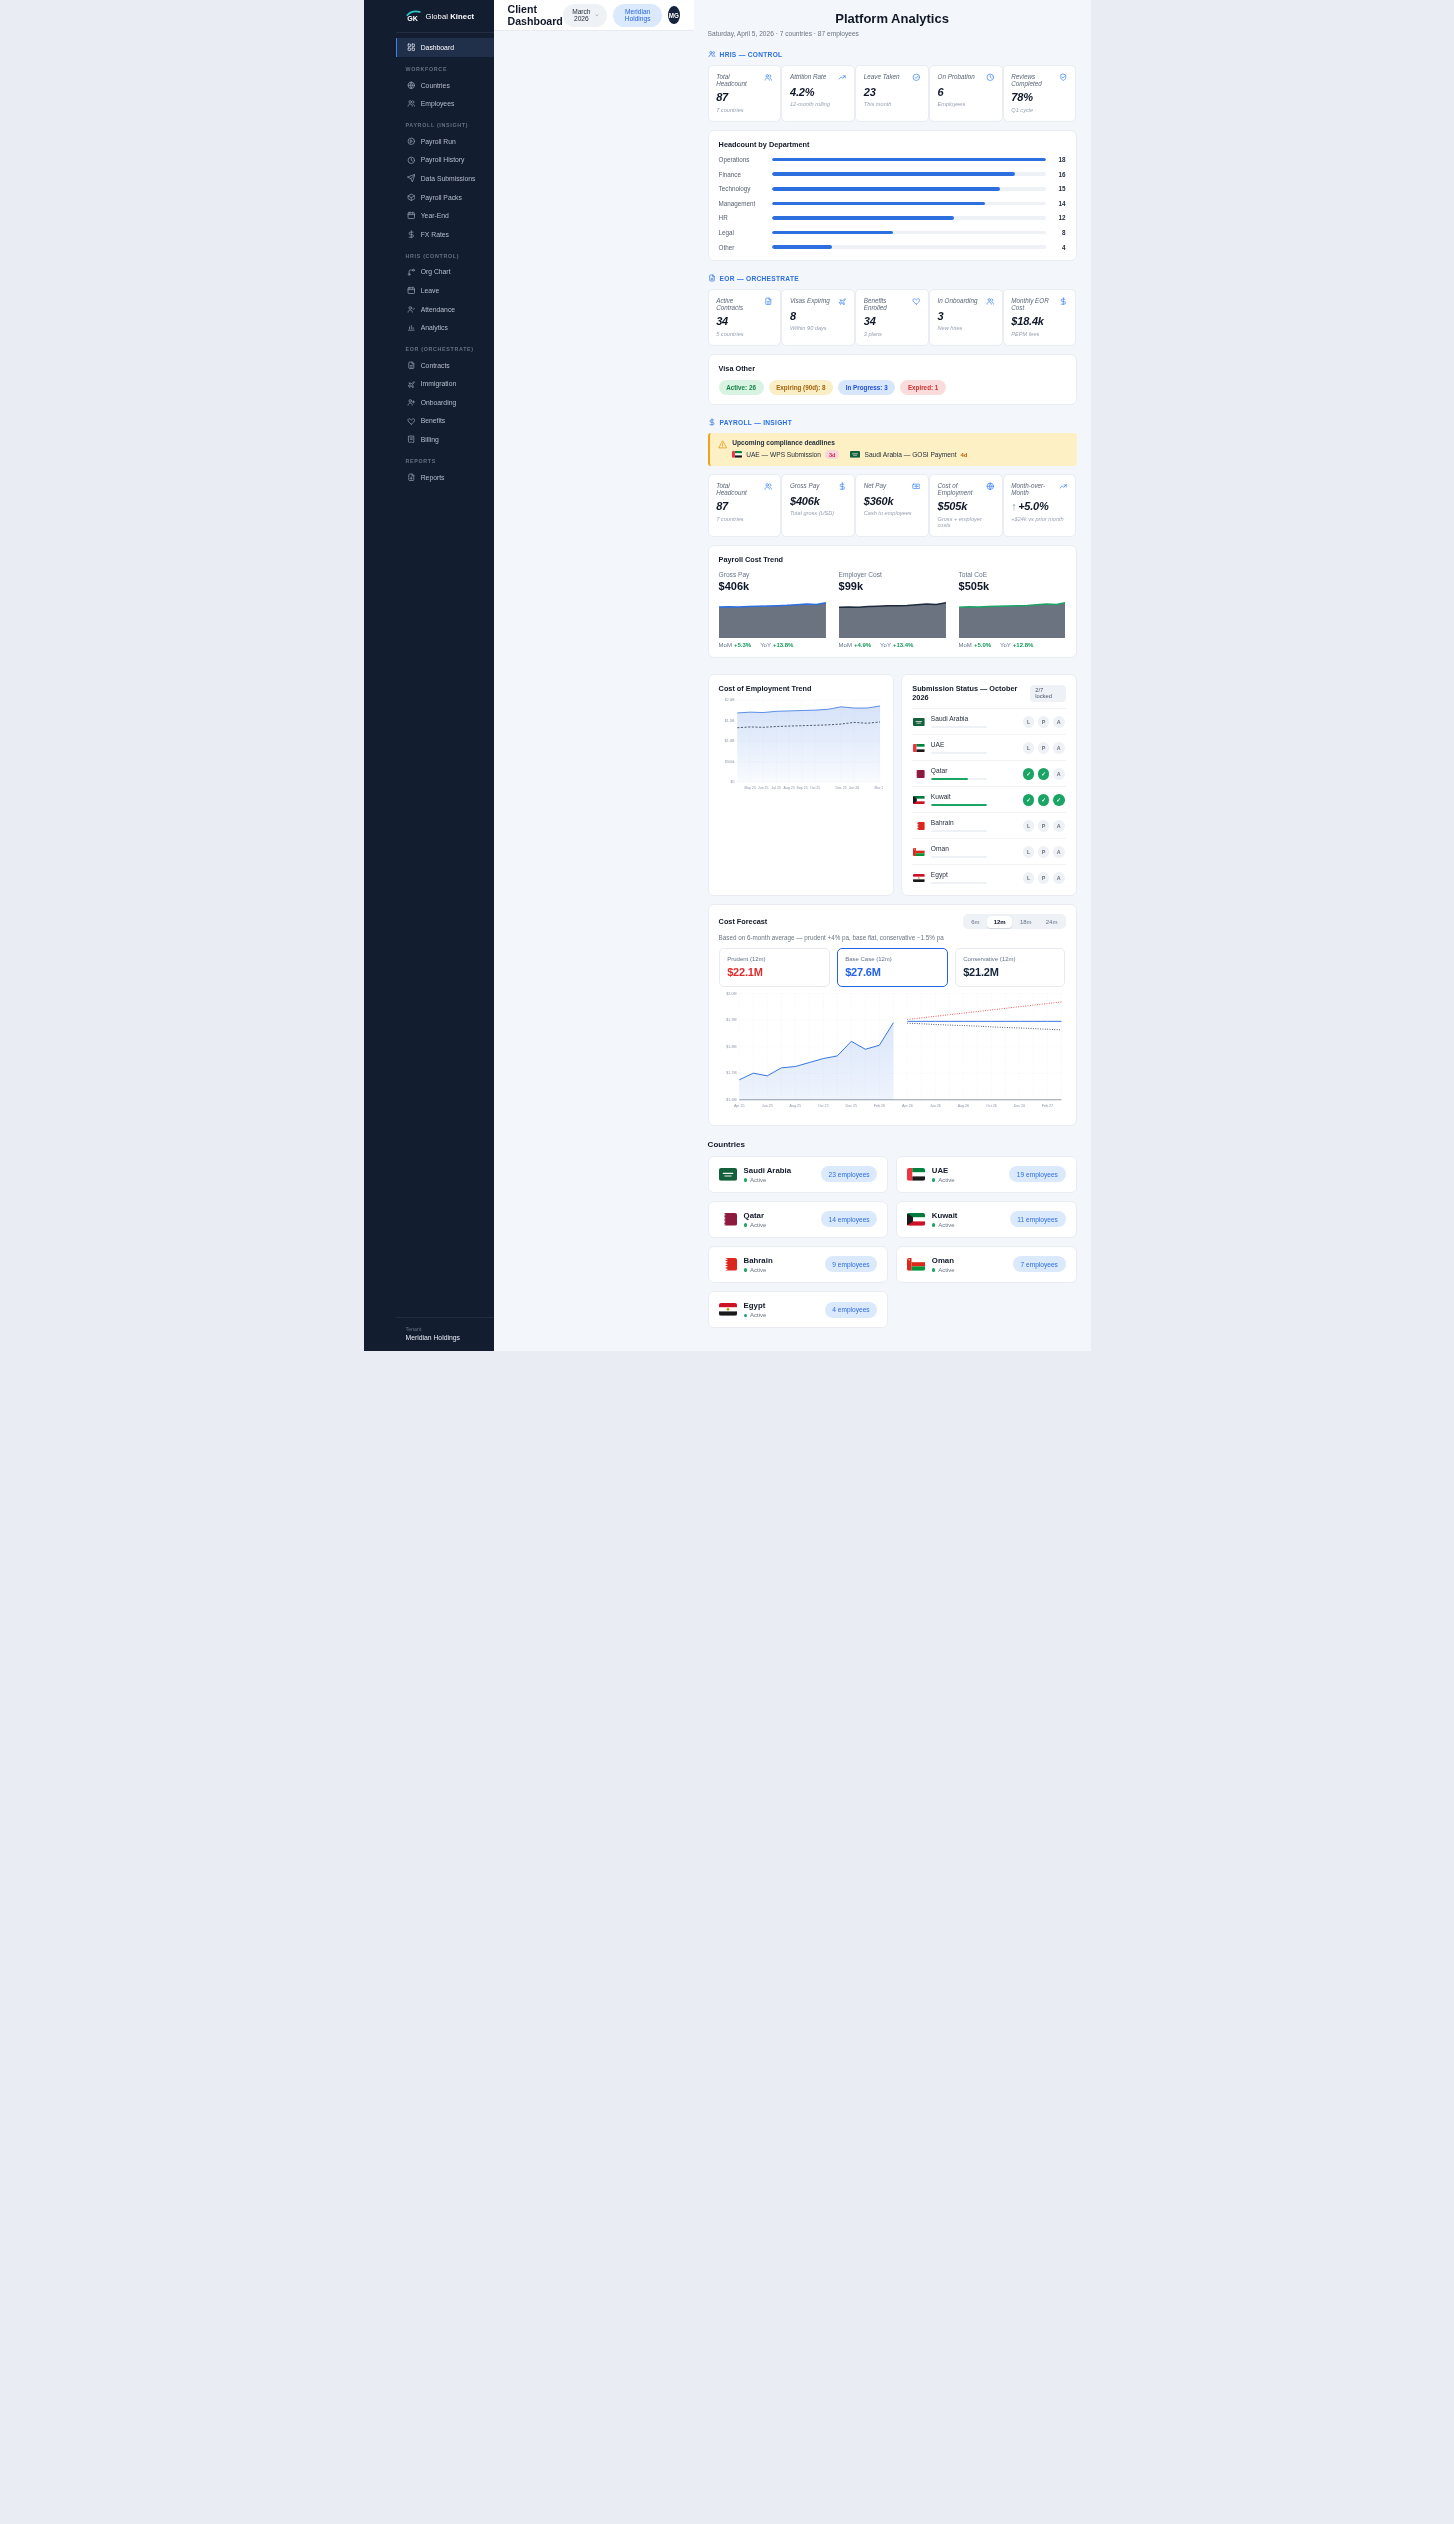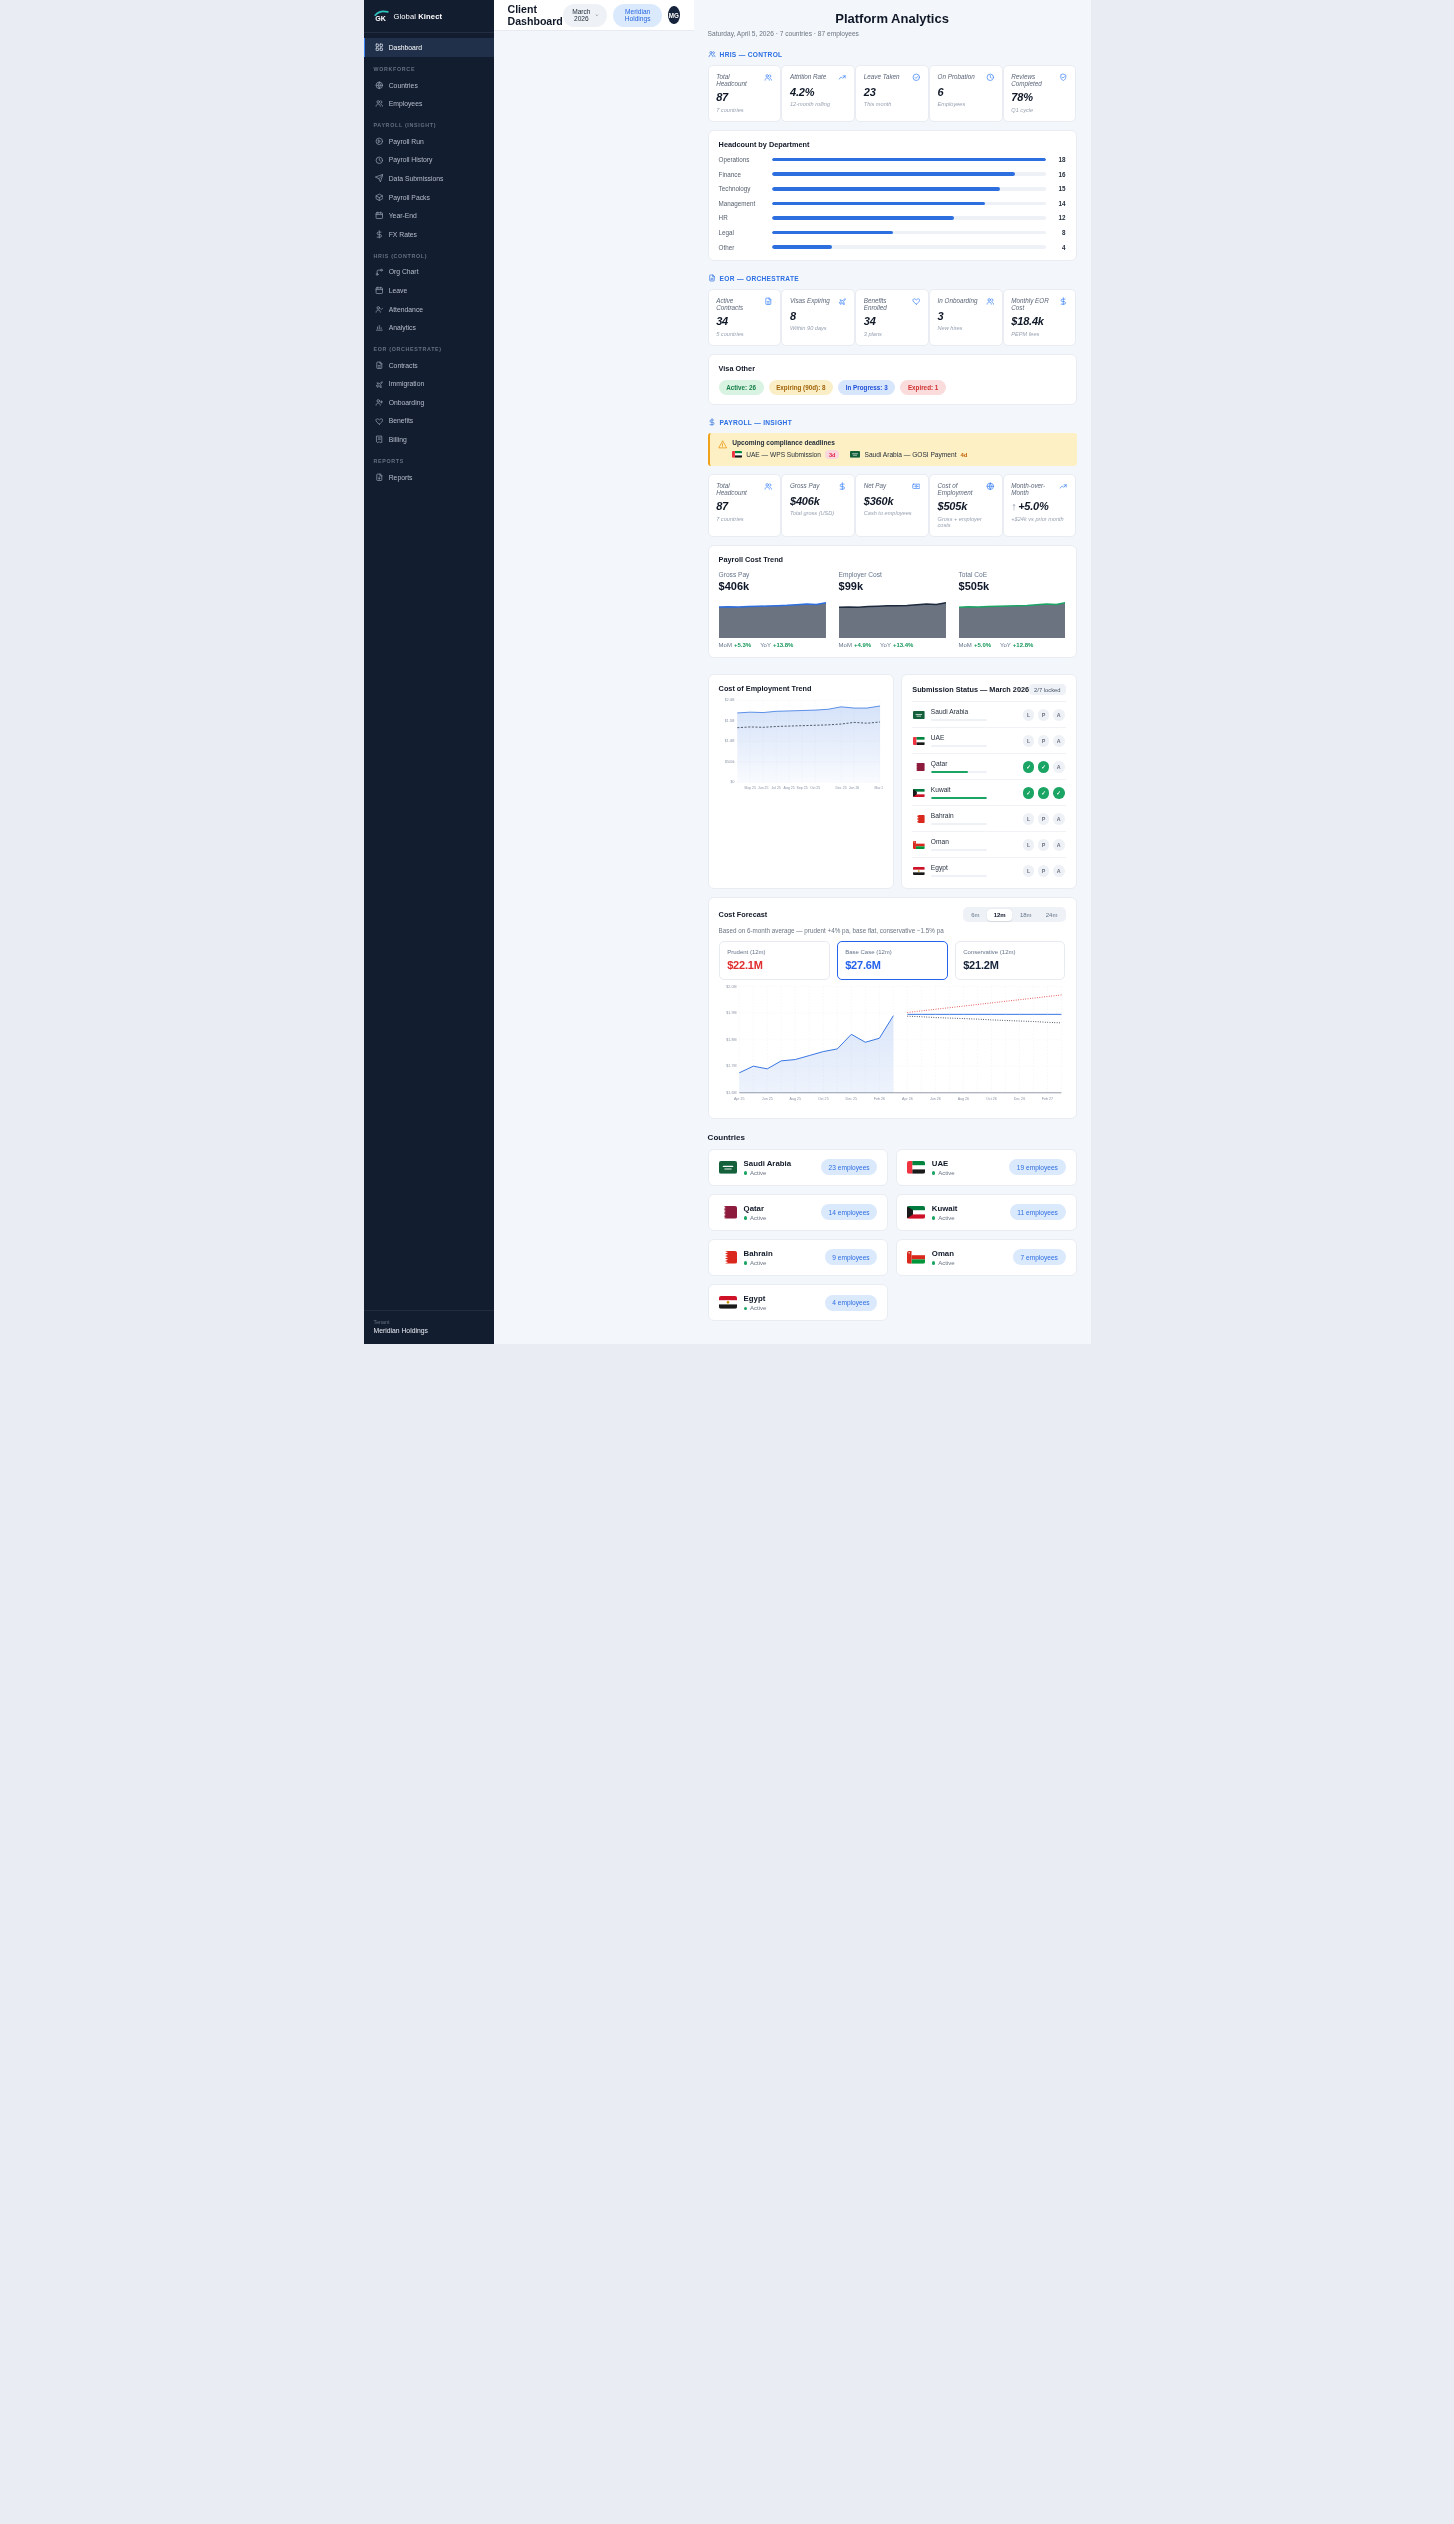--- a/index.html
+++ b/index.html
@@ -1,21 +1,21 @@
 <!DOCTYPE html>
 <html style="font-size:8px"><head>
 <meta charset="utf-8">
 <style>
   * { box-sizing: border-box; margin: 0; padding: 0; }
   html,body { background:#e9edf3; }
   body { font-family:"Liberation Sans", sans-serif; color:#16202e; }
   .app { width:727px; margin:0 auto; display:flex; align-items:stretch; background:#f3f6fa; }
 
   
-  .sidebar { width:130px; flex:0 0 130px; background:#131d30; color:#b4bdca; display:flex; flex-direction:column; }
+  .sidebar { width:130px; flex:0 0 130px; background:#131d30; color:#b4bdca; display:flex; flex-direction:column;padding-left:32px; }
   .logo-row { display:flex; align-items:center; gap:5px; padding:8.6px 10px; border-bottom:0.5px solid rgba(255,255,255,.08); }
   .brand-mark { width:15px; height:15px; flex:0 0 15px; }
   .brand-text { color:#fff; font-size:7.6px; letter-spacing:0.1px; }
   .brand-text b { font-weight:700; }
   nav { padding:5px 0 10px; }
   .nav-item { display:flex; align-items:center; gap:5.6px; padding:5px 10px; font-size:6.8px; color:#b4bdca; cursor:pointer; border-left:1.5px solid transparent; }
   .nav-item svg { width:8.6px; height:8.6px; stroke:#97a2b3; }
   .nav-item.active { background:#20304b; color:#fff; border-left-color:#3b82f6; }
   .nav-item.active svg { stroke:#e3e9f2; }
   .nav-sec { font-size:5.3px; letter-spacing:0.7px; color:#667183; font-weight:700; padding:9px 10px 4px; }
@@ -685,21 +685,21 @@
                 <line x1="530" y1="14" x2="530" y2="284" stroke="#e4e9f0" stroke-dasharray="4,4"></line>
                 <text x="530" y="306" text-anchor="middle" font-size="11.5" fill="#8a94a6">Mar 26</text>
                 <path d="M60.0,55.8L102.7,53.2L145.5,54.5L188.2,50.4L230.9,49.1L273.6,47.8L316.4,46.4L359.1,43.7L401.8,35.6L444.5,39.7L487.3,39.7L530.0,32.9L530,284L60,284Z" fill="url(#coeFill)"></path>
                 <path d="M60.0,55.8L102.7,53.2L145.5,54.5L188.2,50.4L230.9,49.1L273.6,47.8L316.4,46.4L359.1,43.7L401.8,35.6L444.5,39.7L487.3,39.7L530.0,32.9" fill="none" stroke="#2e6fe0" stroke-width="2.5" stroke-linejoin="round"></path>
                 <path d="M60.0,104.4L102.7,101.8L145.5,103.1L188.2,100.4L230.9,99.0L273.6,97.7L316.4,96.4L359.1,95.0L401.8,92.3L444.5,86.9L487.3,89.6L530.0,85.6" fill="none" stroke="#233044" stroke-width="2.5" stroke-dasharray="7,5" stroke-linejoin="round"></path>
               </svg>
             </div>
         </section>
         <section class="panel">
           <div class="sub-head">
-            <h3>Submission Status — March 2026</h3>
+            <h3>Submission Status — October 2026</h3>
             <span class="locked">2/7 locked</span>
           </div>
           <div id="submission-rows">
               <div class="sub-row">
                 <svg class="flag" viewBox="0 0 24 16" preserveAspectRatio="none">
                   <rect width="24" height="16" fill="#14603b"></rect>
                   <rect x="5" y="6" width="14" height="1.7" rx=".8" fill="#fff" opacity=".95"></rect>
                   <rect x="7" y="9.6" width="10" height="1.2" rx=".6" fill="#fff" opacity=".9"></rect>
                 </svg>
                 <div class="sub-mid">

